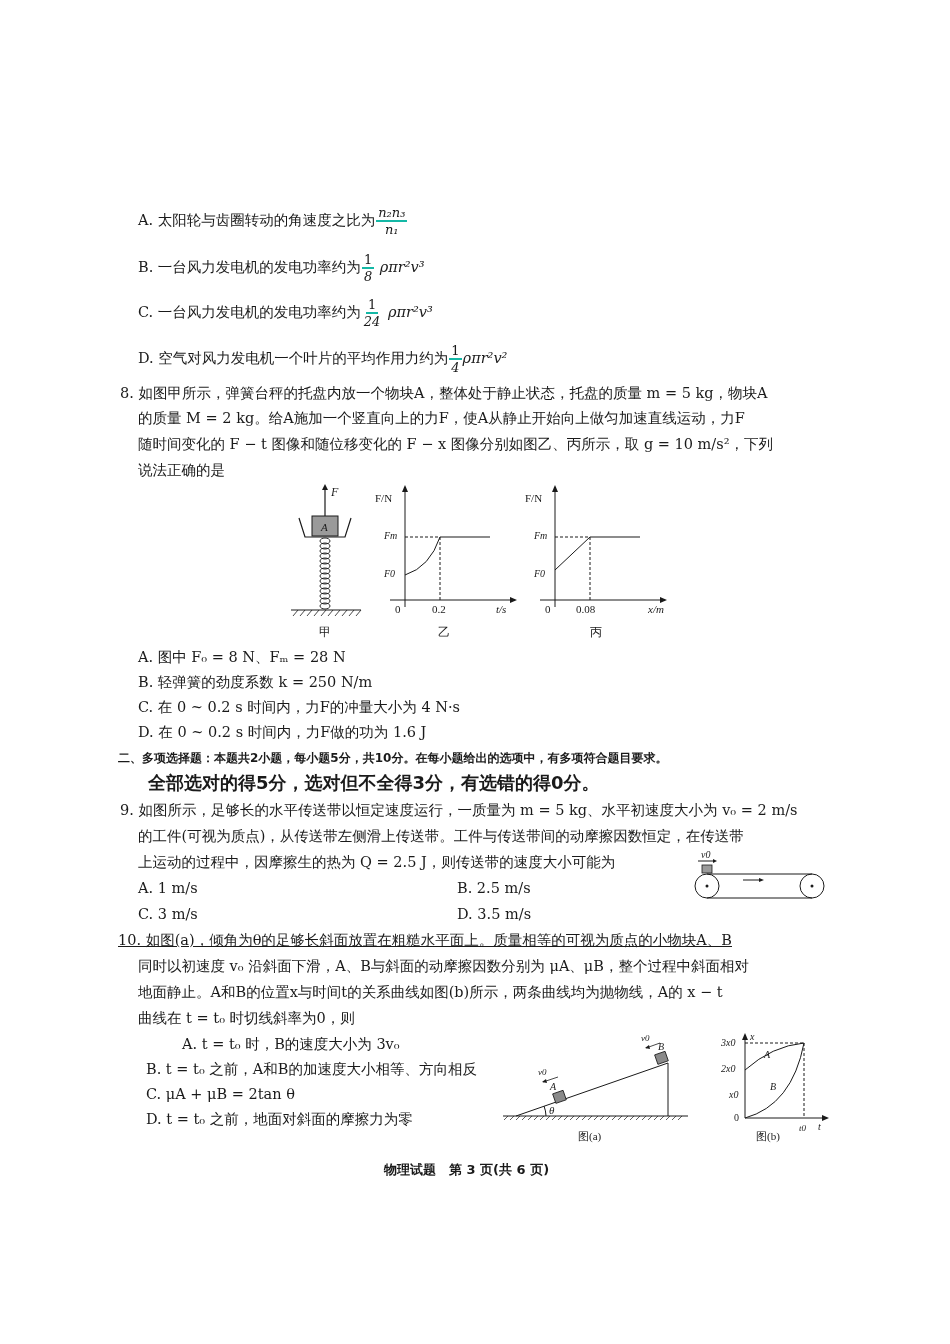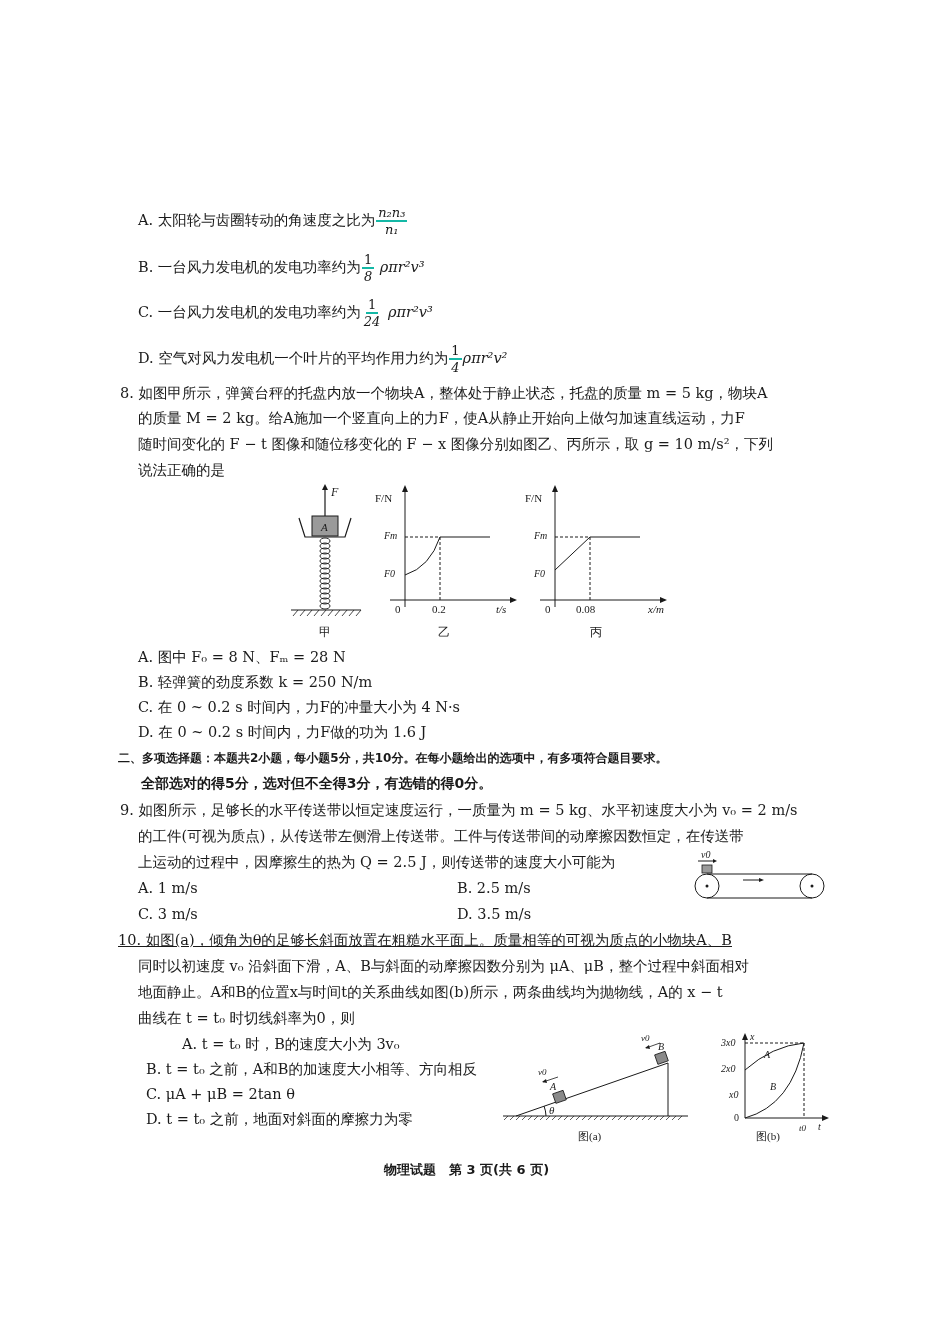--- a/index.html
+++ b/index.html
@@ -121,21 +121,21 @@
   <text x="128" y="131" font-size="11" font-style="italic">x/m</text>
   <text x="70" y="154" font-size="12">丙</text>
 </svg>
 
 <div class="line" style="left:138px;top:647px;">A. 图中 F₀ = 8 N、Fₘ = 28 N</div>
 <div class="line" style="left:138px;top:672px;">B. 轻弹簧的劲度系数 k = 250 N/m</div>
 <div class="line" style="left:138px;top:697px;">C. 在 0 ~ 0.2 s 时间内，力F的冲量大小为 4 N·s</div>
 <div class="line" style="left:138px;top:722px;">D. 在 0 ~ 0.2 s 时间内，力F做的功为 1.6 J</div>
 
 <div class="line b" style="left:118px;top:748px;font-size:12px;">二、多项选择题：本题共2小题，每小题5分，共10分。在每小题给出的选项中，有多项符合题目要求。</div>
-<div class="line b" style="left:141px;top:773px;font-size:14px;">全部选对的得5分，选对但不全得3分，有选错的得0分。</div>
+<div class="line b" style="left:148px;top:773px;font-size:18px;">全部选对的得5分，选对但不全得3分，有选错的得0分。</div>
 
 <div class="line" style="left:120px;top:800px;">9. 如图所示，足够长的水平传送带以恒定速度运行，一质量为 m = 5 kg、水平初速度大小为 v₀ = 2 m/s</div>
 <div class="line" style="left:138px;top:826px;">的工件(可视为质点)，从传送带左侧滑上传送带。工件与传送带间的动摩擦因数恒定，在传送带</div>
 <div class="line" style="left:138px;top:852px;">上运动的过程中，因摩擦生的热为 Q = 2.5 J，则传送带的速度大小可能为</div>
 <div class="line" style="left:138px;top:878px;">A. 1 m/s</div>
 <div class="line" style="left:457px;top:878px;">B. 2.5 m/s</div>
 <div class="line" style="left:138px;top:904px;">C. 3 m/s</div>
 <div class="line" style="left:457px;top:904px;">D. 3.5 m/s</div>
 
 <svg style="left:685px;top:847px;" width="145" height="58">

